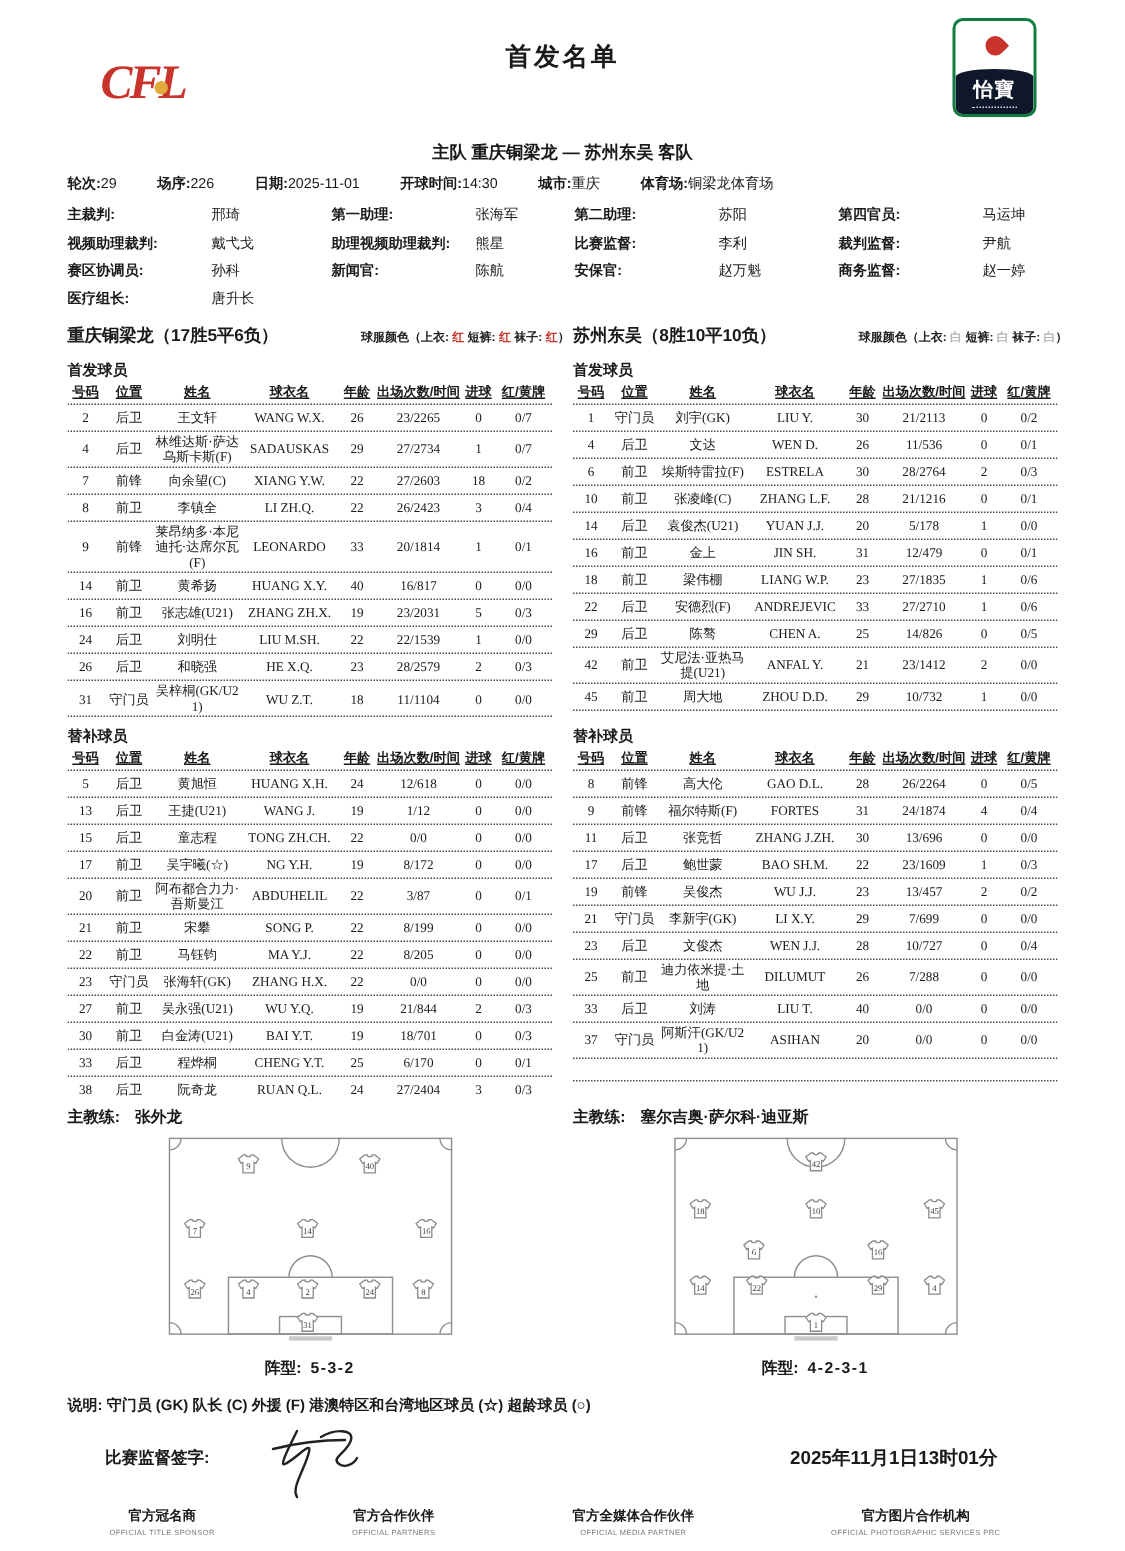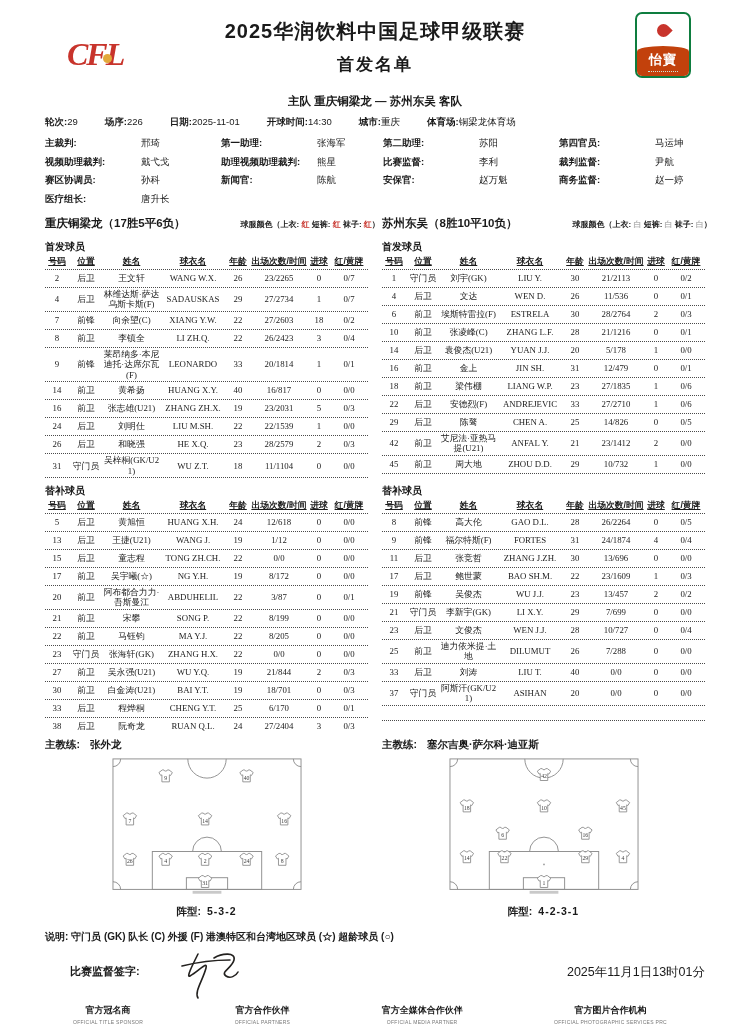--- a/index.html
+++ b/index.html
@@ -13,21 +13,21 @@
               font-size:32px; color:#c8342c; letter-spacing:-2px; font-family:"Liberation Serif", serif; }
   .cfl-ball { display:inline-block; width:9px; height:9px; border-radius:50%;
               background:#e2a93b; margin-left:-20px; margin-bottom:2px; }
   .titles { text-align:center; padding-top:8px; }
   .t1 { font-size:20px; font-weight:800; letter-spacing:1px; }
   .t2 { font-size:17px; font-weight:800; margin-top:8px; letter-spacing:2px; }
   .cestbon-badge { position:absolute; right:14px; top:2px; width:56px; height:66px;
                    border:2px solid #0e7d3f; border-radius:7px; overflow:hidden; background:#fff; }
   .cb-top { height:32px; display:flex; align-items:center; justify-content:center; }
   .cb-drop { width:13px; height:13px; background:#c8342c; border-radius:50% 0 50% 50%; transform:rotate(45deg); }
-  .cb-bot { height:30px; background:#c2410c; border-radius:50% 50% 0 0 / 18% 18% 0 0;
+  .cb-bot { height:30px; background:#0f172a; border-radius:50% 50% 0 0 / 18% 18% 0 0;
             color:#fff; font-weight:800; font-size:13px; text-align:center; padding-top:5px; letter-spacing:1px; }
   .cb-line { width:30px; border-top:1px dotted #cfe6d8; margin:2px auto 0; }
 
   
   .teams-line { font-size:11.5px; font-weight:800; margin-top:4px;text-align:center; }
   .info-line { display:flex; margin-top:7px; font-size:9.5px; }
   .info-pair { margin-right:27px; white-space:nowrap; }
   .info-pair .lb { font-weight:700; }
   .officials { display:grid; grid-template-columns:176px 162px 176px 1fr; row-gap:5.5px; margin-top:8px; font-size:9.5px; }
   .off-cell { display:flex; }
@@ -57,35 +57,34 @@
   svg.pitch { width:206px; height:142px; }
   svg.pitch .mark { fill:none; stroke:#8f8f8f; stroke-width:1; }
   .formation-line { text-align:center; font-size:10.5px; font-weight:700; margin-top:6px; height:15px; }
   .formation-line .fv { margin-left:6px; letter-spacing:1px; }
 
   
   .legend { font-size:10px; font-weight:800; margin-top:10px; }
   .sig-row { display:flex; align-items:flex-start; margin-top:4px; height:54px; }
   .sig-label { font-size:11px; font-weight:800; padding-left:25px; padding-top:16px;text-align:right; }
   .sig-img { margin-left:28px; }
-  .sig-date { margin-left:auto; padding-top:16px; font-size:12.5px; font-weight:400; }
+  .sig-date { margin-left:auto; margin-right:40px; padding-top:16px; font-size:12.5px; font-weight:700; }
   .cats { display:flex; justify-content:space-between; padding:0 38px 0 28px; margin-top:2px; }
   .cat { text-align:center; }
   .cat-cn { font-size:9px; font-weight:800; }
   .cat-en { font-size:5px; color:#777; margin-top:2px; letter-spacing:.3px; }
 </style>
 </head>
 <body>
 
 <div class="page">
 
   <div class="hdr">
     <div class="cfl-logo"><span>CFL</span><span class="cfl-ball"></span></div>
     <div class="titles">
-      <div class="t1">2025华润饮料中国足球甲级联赛</div>
       <div class="t2">首发名单</div>
     </div>
     <div class="cestbon-badge">
       <div class="cb-top">
           <span class="cb-drop"></span>
         </div>
       <div class="cb-bot"><span>怡寶</span><div class="cb-line"></div></div>
     </div>
   </div>
 

